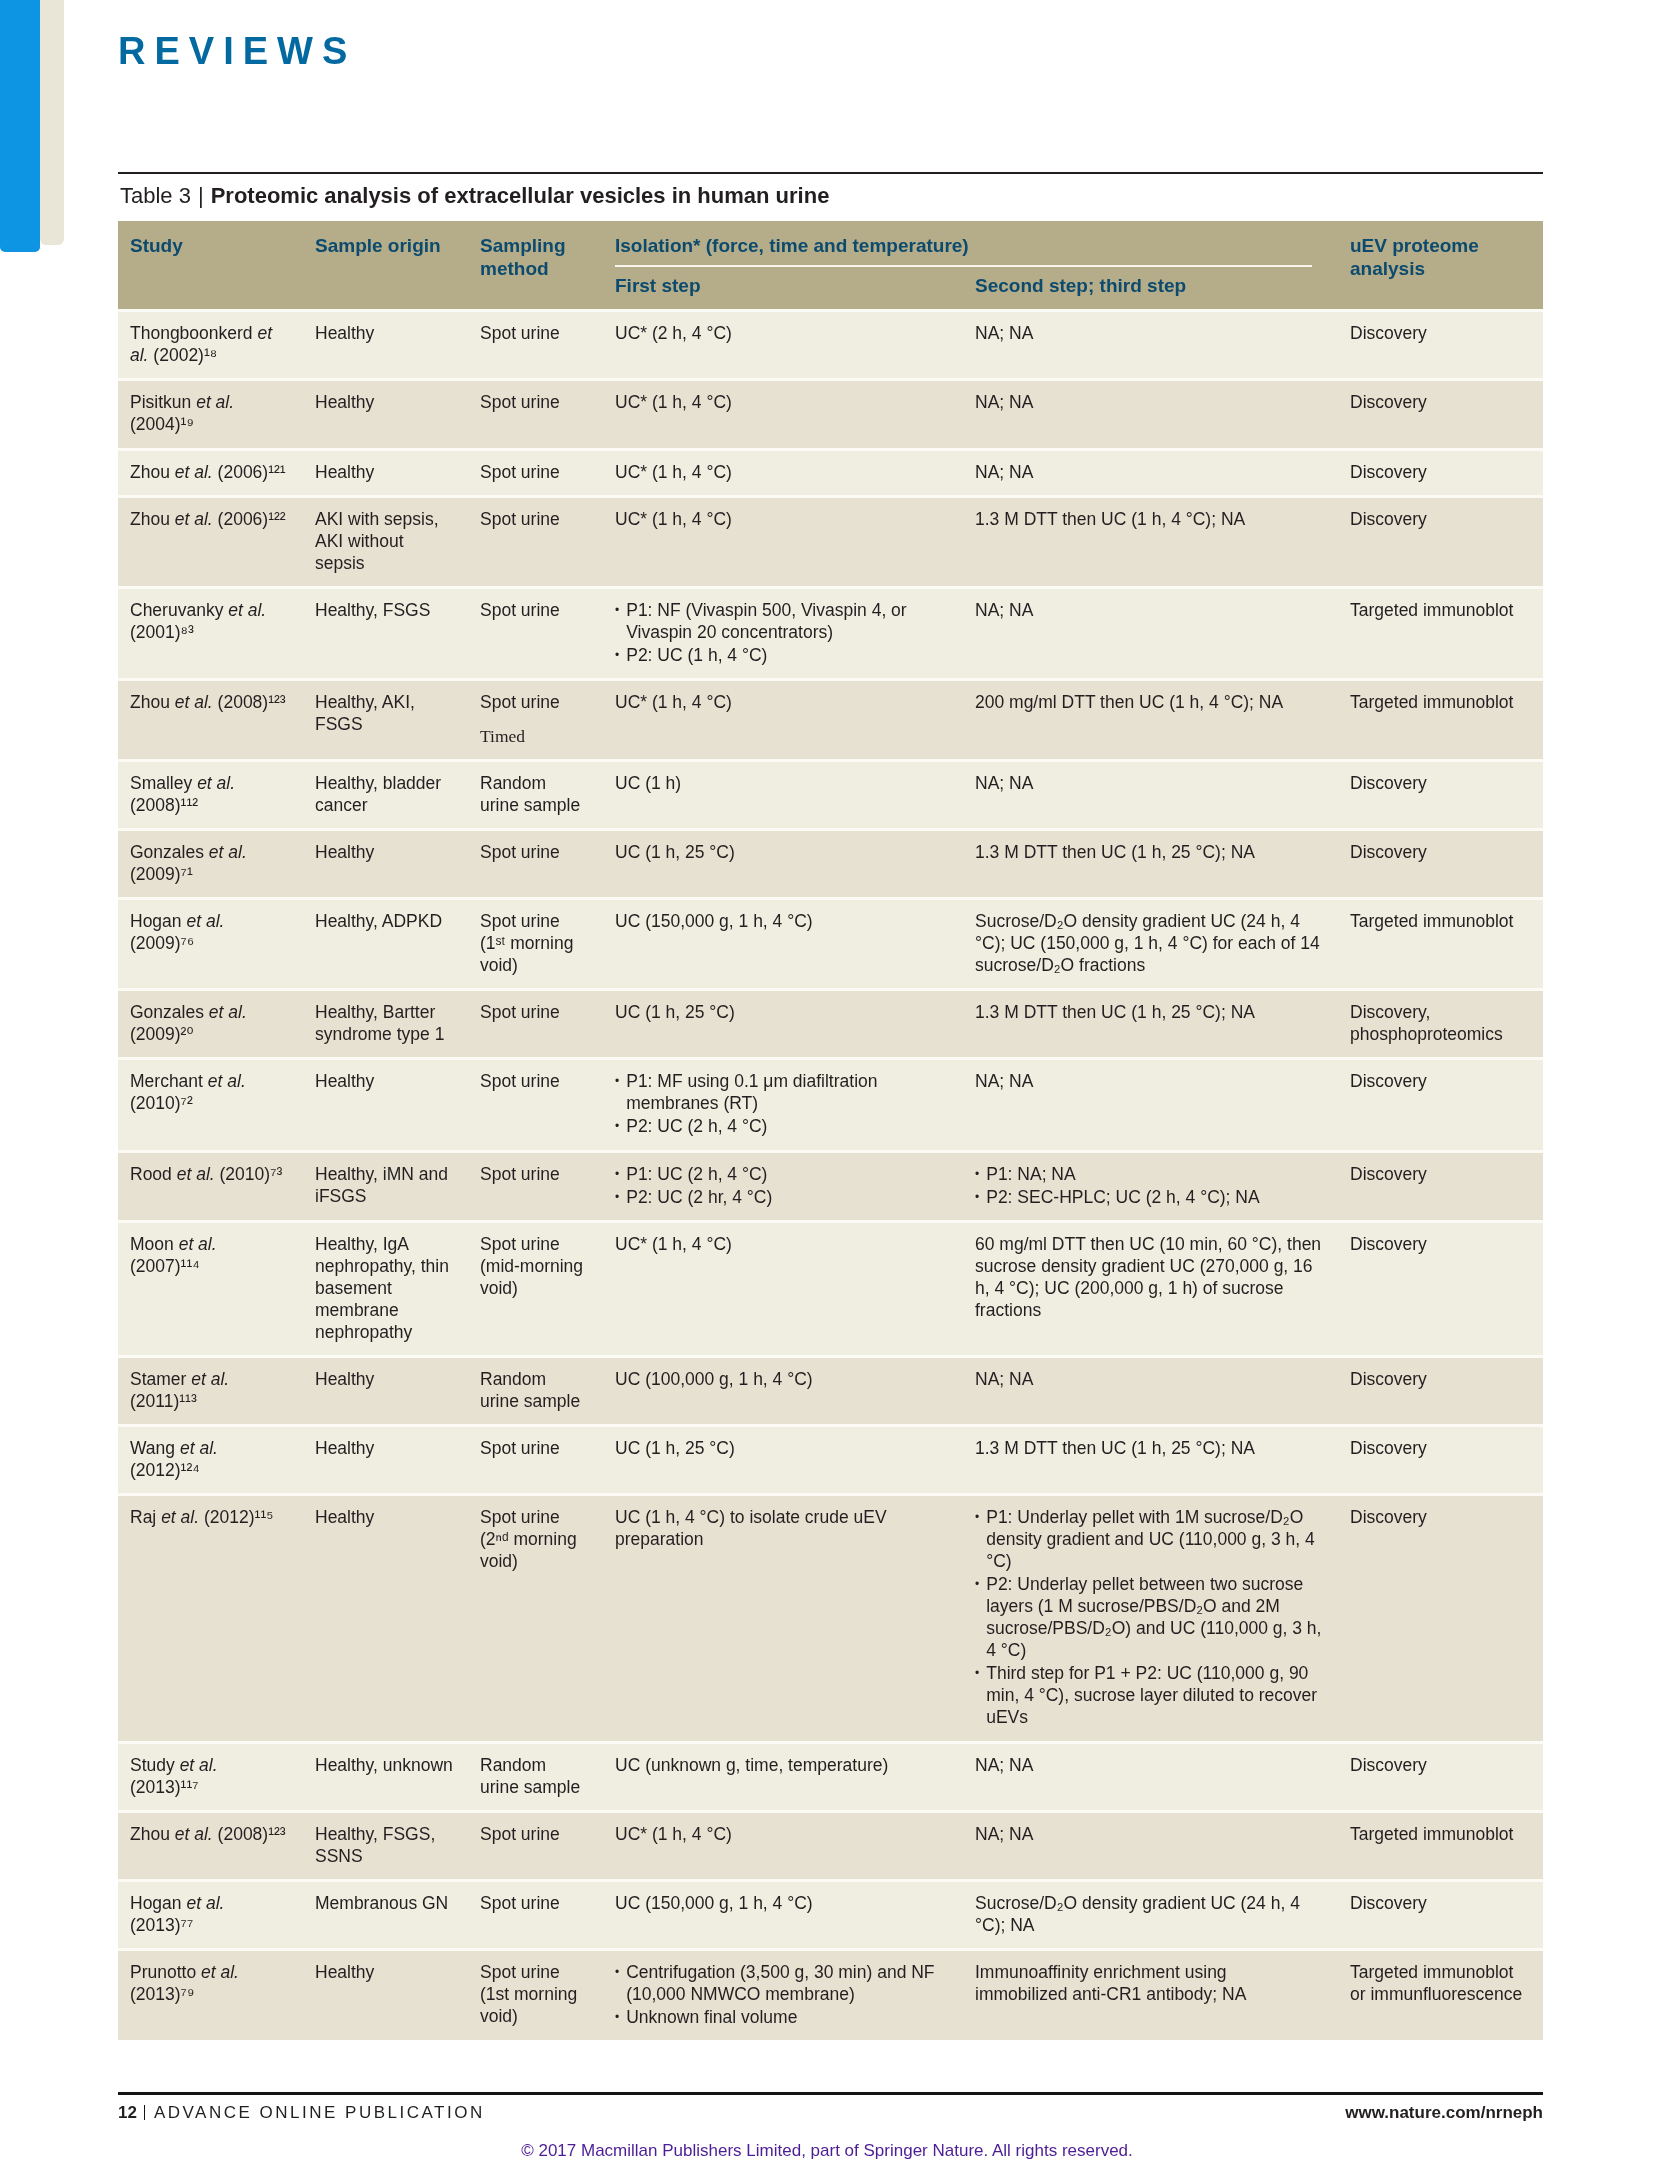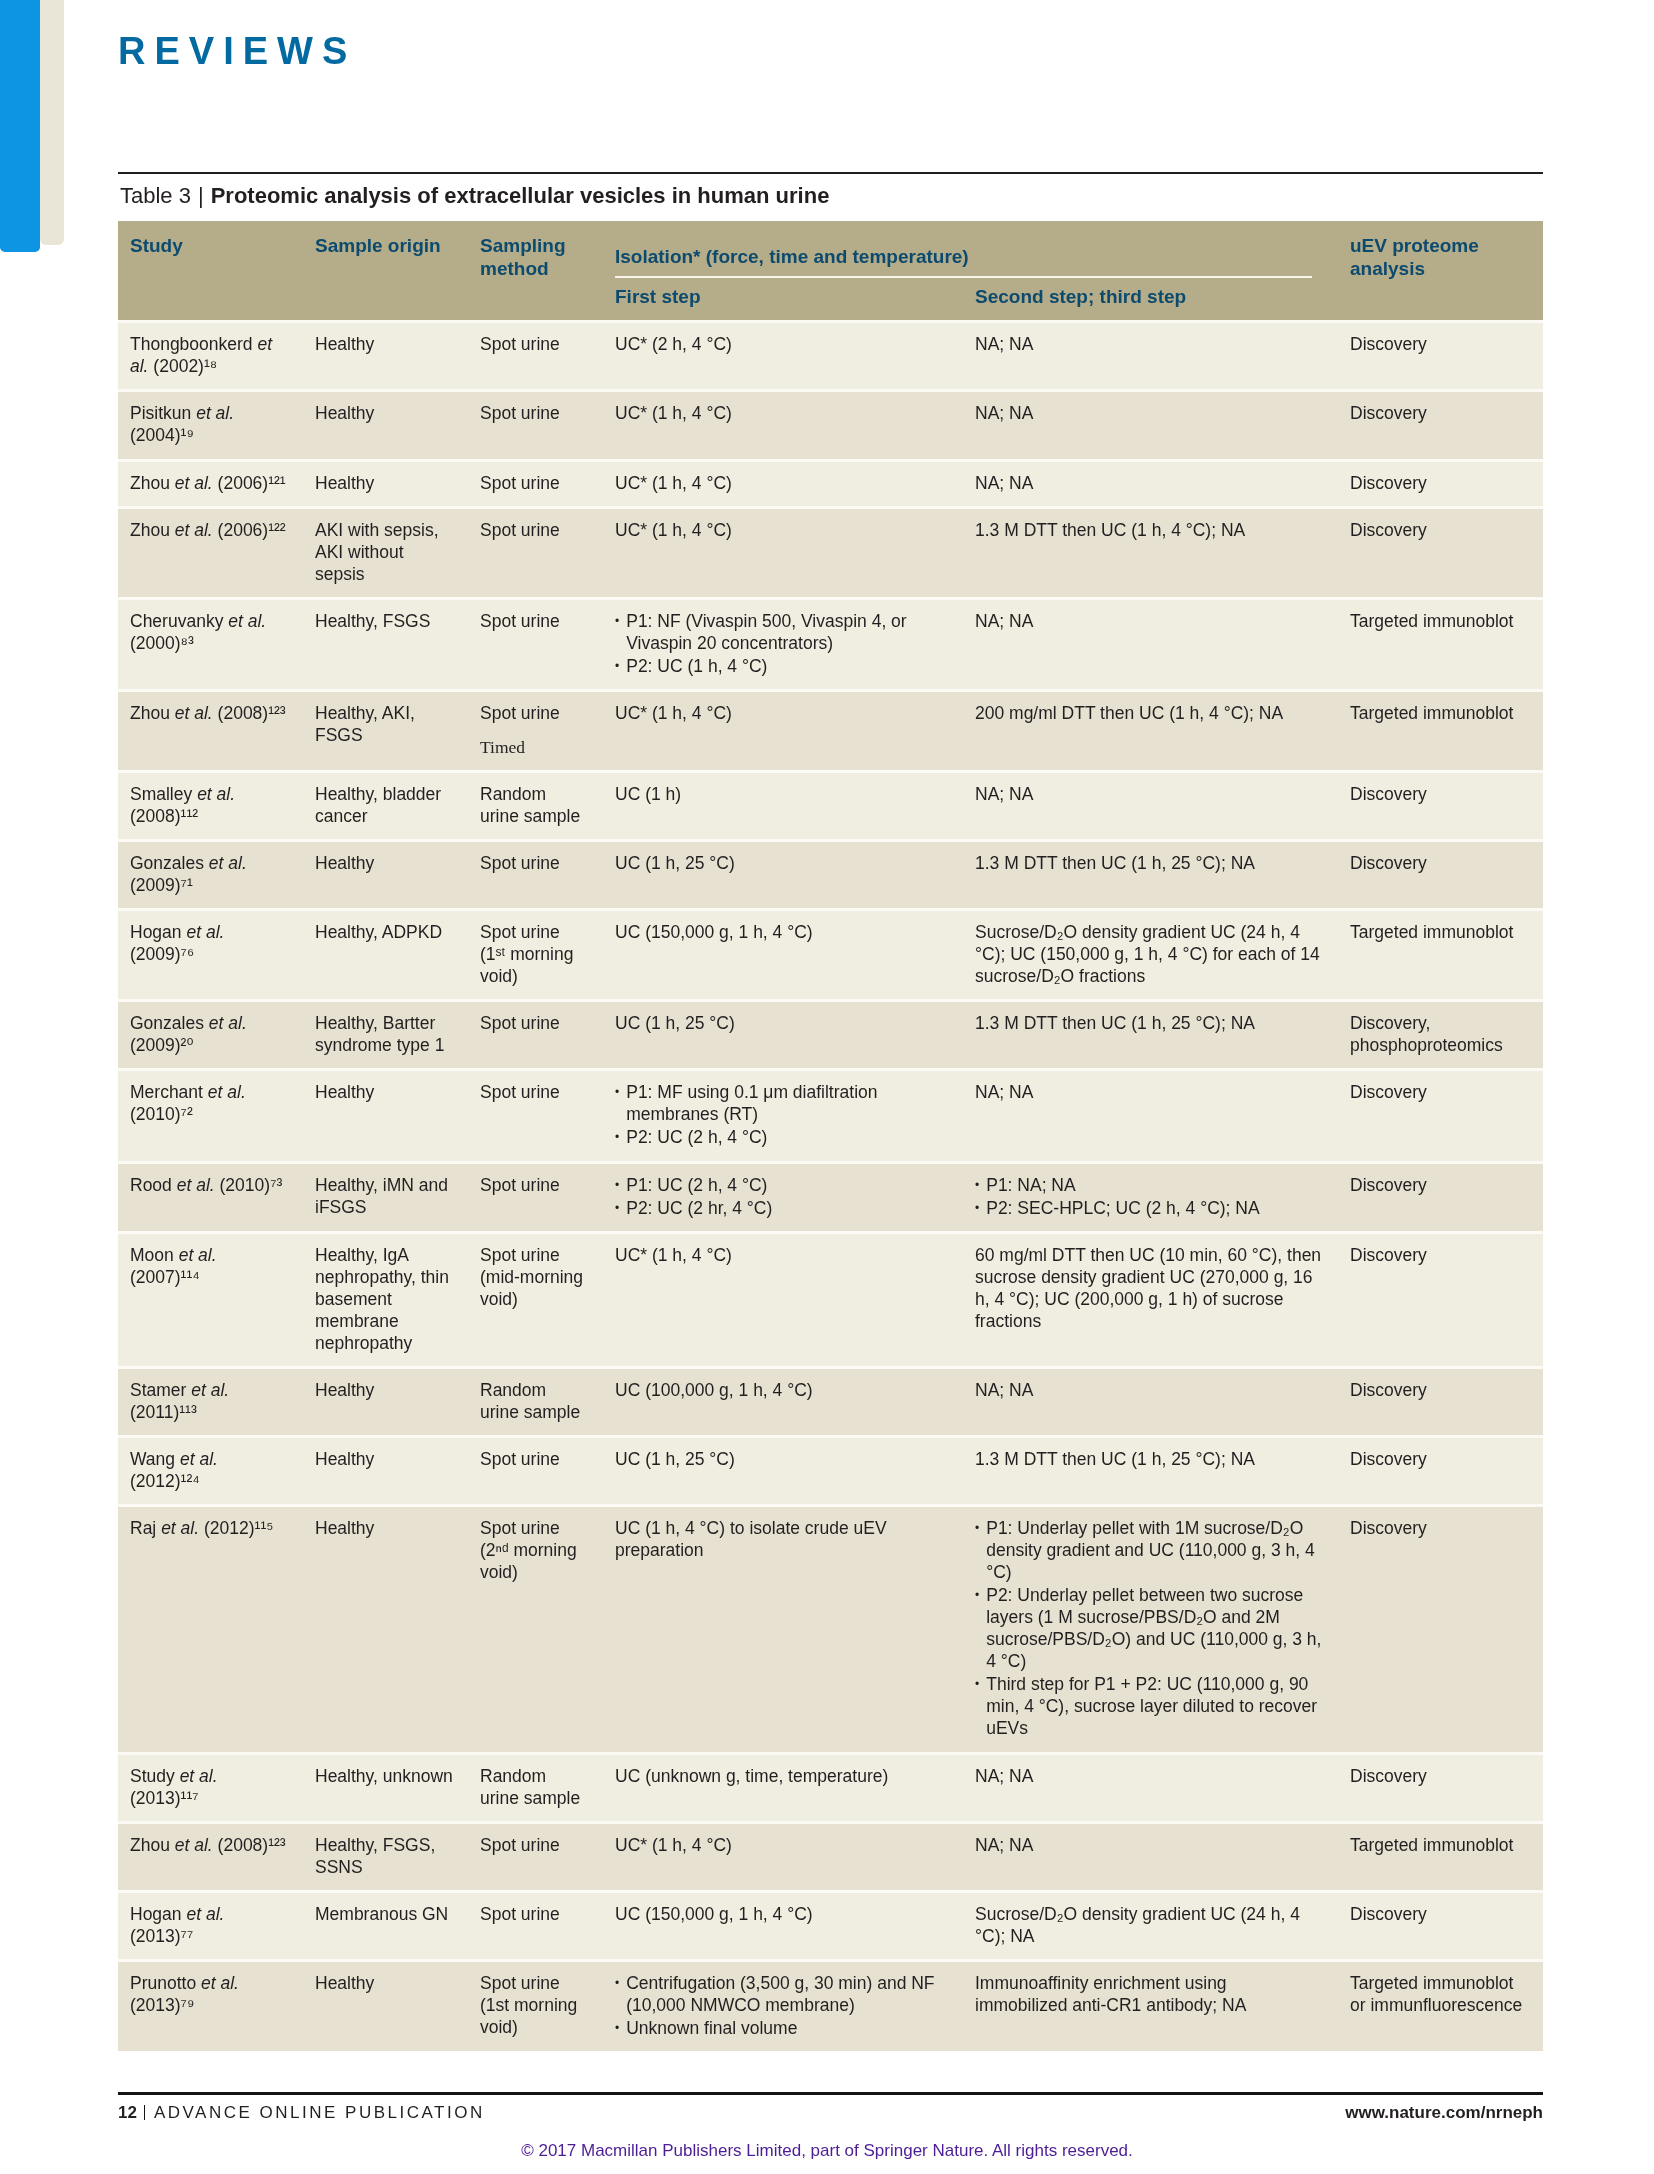--- a/index.html
+++ b/index.html
@@ -19,21 +19,21 @@
   .tbl-title { border-top:2px solid #231f20; padding:9px 0 12px 2px; font-size:22px; }
   .t-pre { font-weight:400; }
   .t-sep { font-weight:400; padding:0 7px; color:#231f20; }
   .t-main { font-weight:700; }
 
   
   .thead { display:grid; grid-template-columns:185px 165px 135px 735px 205px;
            background:#b5ad8a; color:#0c4a6e; font-weight:700; font-size:19px; line-height:1.22; }
   .thead .th { padding:13px 14px 12px 12px; }
   .th-group { padding:0; }
-  .g-label { padding:24px 14px 0 12px; }
+  .g-label { padding:13px 14px 0 12px; }
   .g-line  { height:2px; background:#f7f5ec; margin:8px 26px 0 12px; }
   .g-subs  { display:grid; grid-template-columns:360px 375px; }
   .g-subs .th { padding:7px 14px 12px 12px; }
 
   
   .tbody .trow { display:grid; grid-template-columns:185px 165px 135px 360px 375px 205px;
                  font-size:17.5px; line-height:1.26; border-top:3px solid #fbfaf5; }
   .tbody .trow:nth-child(odd)  { background:#f0ede1; }
   .tbody .trow:nth-child(even) { background:#e6e1d1; }
   .td { padding:10px 15px 12px 12px; }
@@ -132,21 +132,21 @@
     <div class="td">Spot urine</div>
     <div class="td">UC* (1 h, 4 °C)</div>
     <div class="td">1.3 M DTT then UC (1 h, 4 °C); NA</div>
     <div class="td">Discovery</div>
   </div>
 
   <div class="trow">
     <div class="td">
       <span class="sname">Cheruvanky</span>
       <span class="setal">et al.</span>
-      <span class="syear">(2000)⁸³</span>
+      <span class="syear">(2001)⁸³</span>
     </div>
     <div class="td">Healthy, FSGS</div>
     <div class="td">Spot urine</div>
     <div class="td">
             <div class="bullet">
               <span class="bm">•</span>
               <span>P1: NF (Vivaspin 500, Vivaspin 4, or Vivaspin 20 concentrators)</span>
             </div>
             <div class="bullet">
               <span class="bm">•</span>

